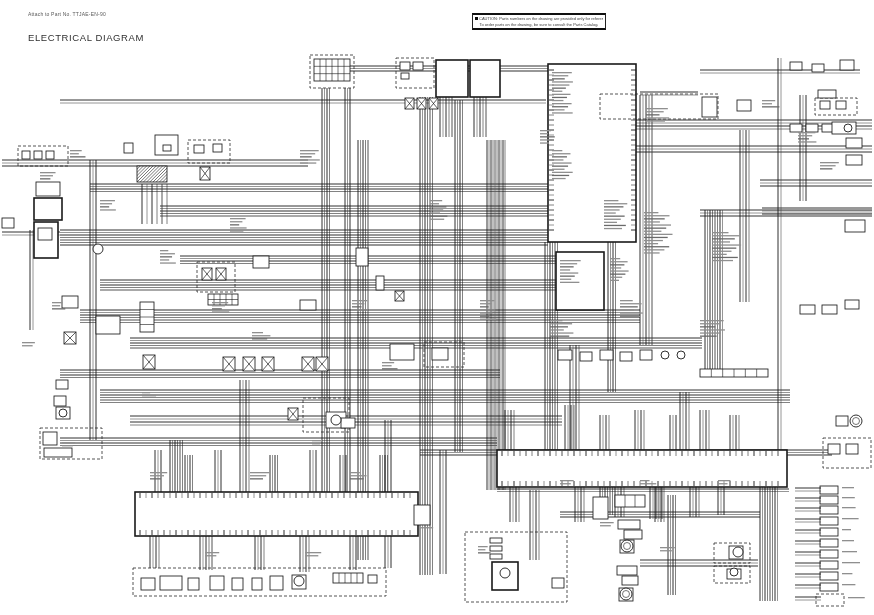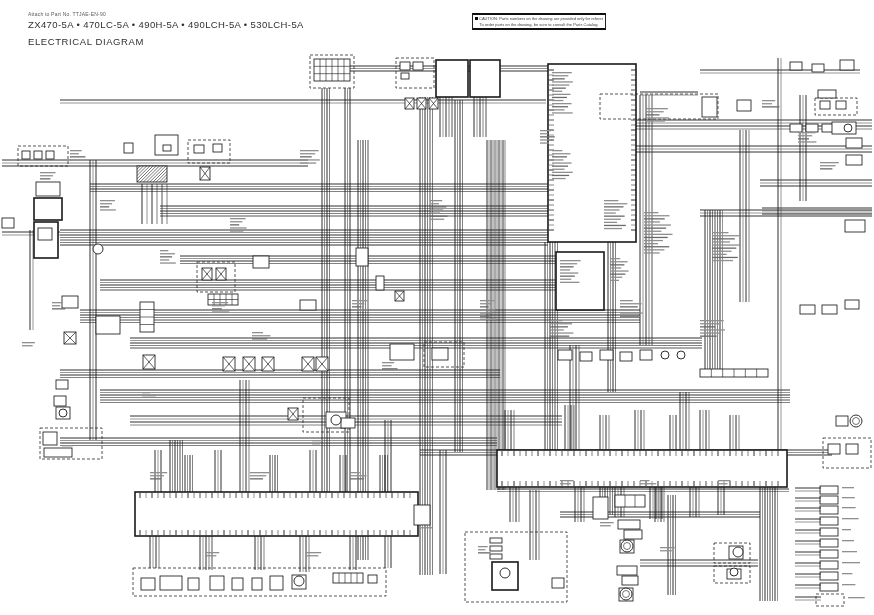--- a/index.html
+++ b/index.html
@@ -3,38 +3,37 @@
 <meta charset="utf-8">
 <style>
   html,body{margin:0;padding:0;}
   body{
     width:874px;height:615px;position:relative;overflow:hidden;
     background:#ffffff;font-family:"Liberation Sans",sans-serif;
   }
   .hdr{position:absolute;left:28px;top:11px;color:#2e2e2e;}
   .attach{font-size:5px;color:#5a5a5a;letter-spacing:.2px;}
   .models{font-size:9.5px;color:#303030;letter-spacing:.4px;margin-top:2px;}
-  .dtitle{font-size:9.5px;color:#303030;letter-spacing:.6px;margin-top:6px;}
+  .dtitle{font-size:9.5px;color:#303030;letter-spacing:.6px;margin-top:15px;}
   .caution{
     position:absolute;left:472px;top:13px;width:134px;
     border-left:1px solid #222;border-right:1px solid #222;
     border-top:2.5px solid #101010;border-bottom:2.5px solid #101010;
     background:#fff;padding:1px 2px;box-sizing:border-box;
     font-size:4px;line-height:1.4;color:#3c3c3c;text-align:center;
   }
   .caution .l1{white-space:nowrap;overflow:hidden;}
   .cicon{display:inline-block;width:3px;height:3px;background:#0d0d0d;margin-right:1px;vertical-align:middle;}
   #schematic{position:absolute;left:0;top:0;}
 </style>
 </head>
 <body>
 
 <div class="hdr">
   <div class="attach">Attach to Part No. TTJAE-EN-90</div>
-  <div class="models">ZX470-5A • 470LC-5A • 490H-5A • 490LCH-5A • 530LCH-5A</div>
   <div class="dtitle">ELECTRICAL DIAGRAM</div>
 </div>
 
 <div class="caution">
   <div class="l1"><span class="cicon"></span><span>CAUTION: Parts numbers on the drawing are provided only for reference purposes.</span></div>
   <div class="l2">To order parts on the drawing, be sure to consult the Parts Catalog.</div>
 </div>
 
 <svg id="schematic" width="874" height="615" viewBox="0 0 874 615">
     <g>

